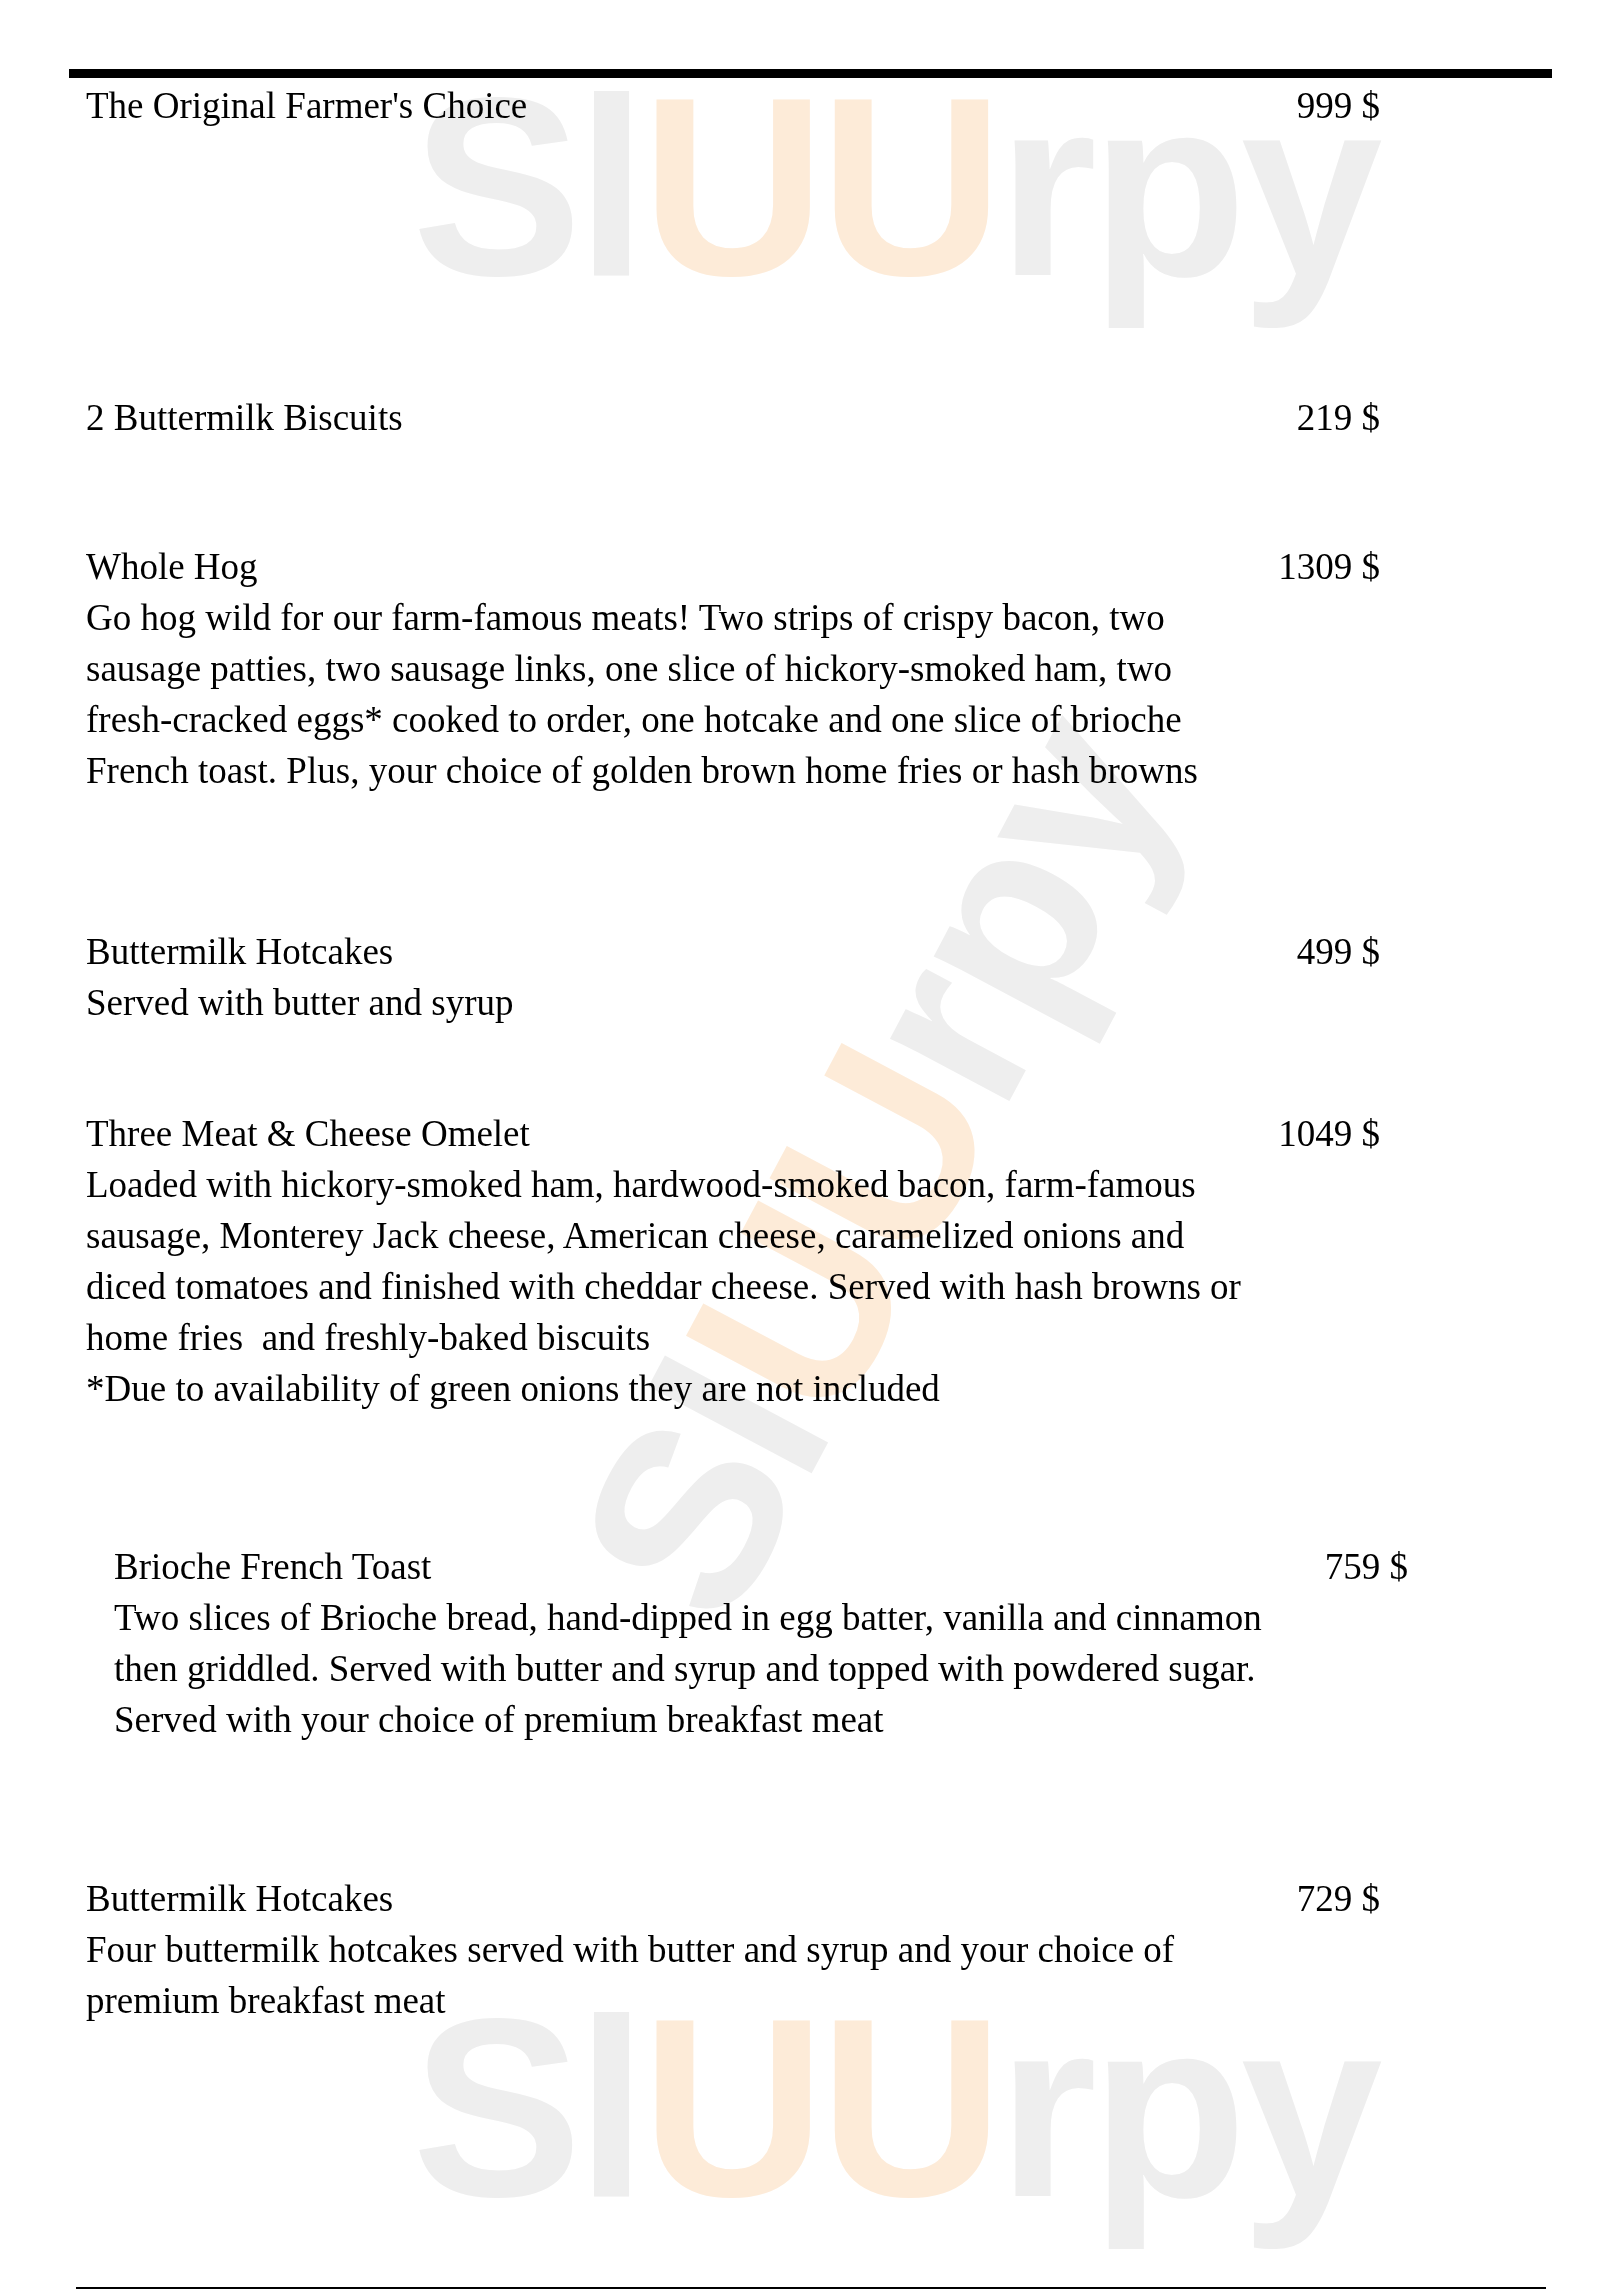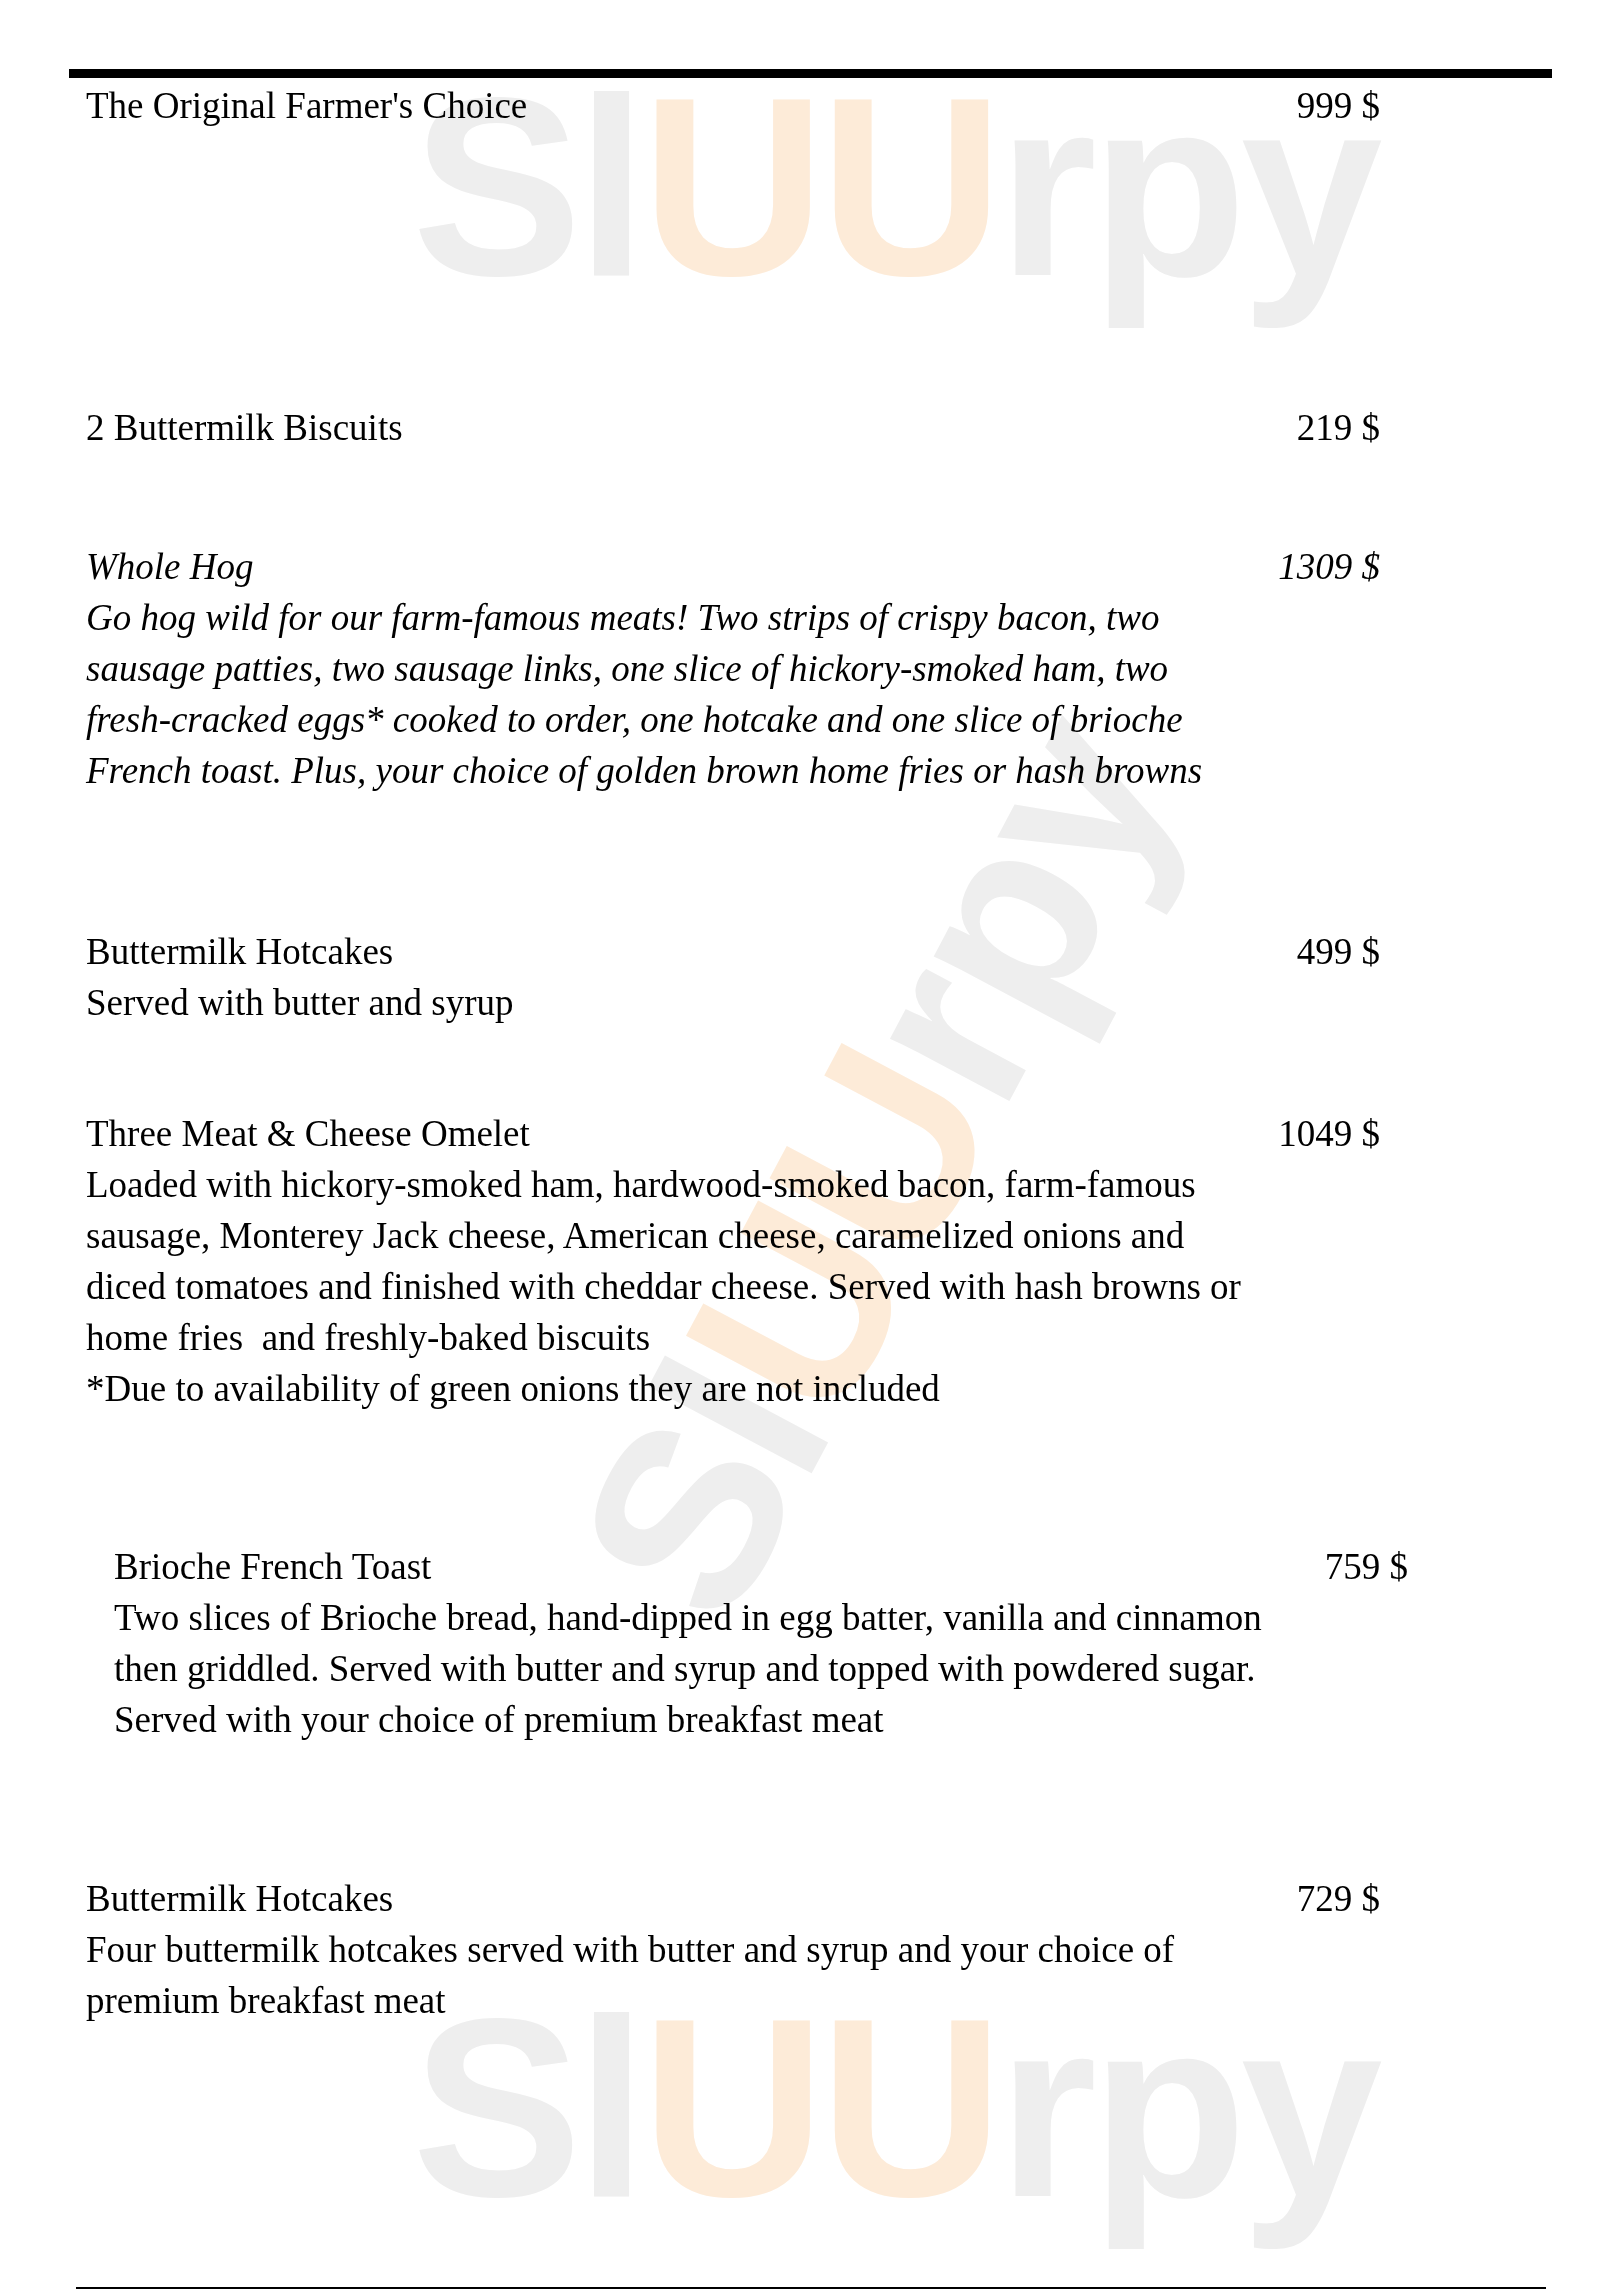--- a/index.html
+++ b/index.html
@@ -30,26 +30,26 @@
   <span class="wm-gray">Sl</span><span class="wm-orange">UU</span><span class="wm-gray">rpy</span>
 </div>
 
 <div class="rule-top"></div>
 
 <div class="item" style="top:80px;">
   <span class="name">The Original Farmer's Choice</span>
   <span class="price">999 $</span>
 </div>
 
-<div class="item" style="top:402px;">
+<div class="item" style="top:392px;">
   <span class="name">2 Buttermilk Biscuits</span>
   <span class="price">219 $</span>
 </div>
 
-<div class="item" style="top:541px;font-style:italic;">
+<div class="item" style="top:541px;">
   <span class="name">Whole Hog</span>
   <span class="price">1309 $</span>
   <span class="desc">Go hog wild for our farm-famous meats! Two strips of crispy bacon, two sausage patties, two sausage links, one slice of hickory-smoked ham, two fresh-cracked eggs* cooked to order, one hotcake and one slice of brioche French toast. Plus, your choice of golden brown home fries or hash browns</span>
 </div>
 
 <div class="item" style="top:926px;">
   <span class="name">Buttermilk Hotcakes</span>
   <span class="price">499 $</span>
   <span class="desc">Served with butter and syrup</span>
 </div>

